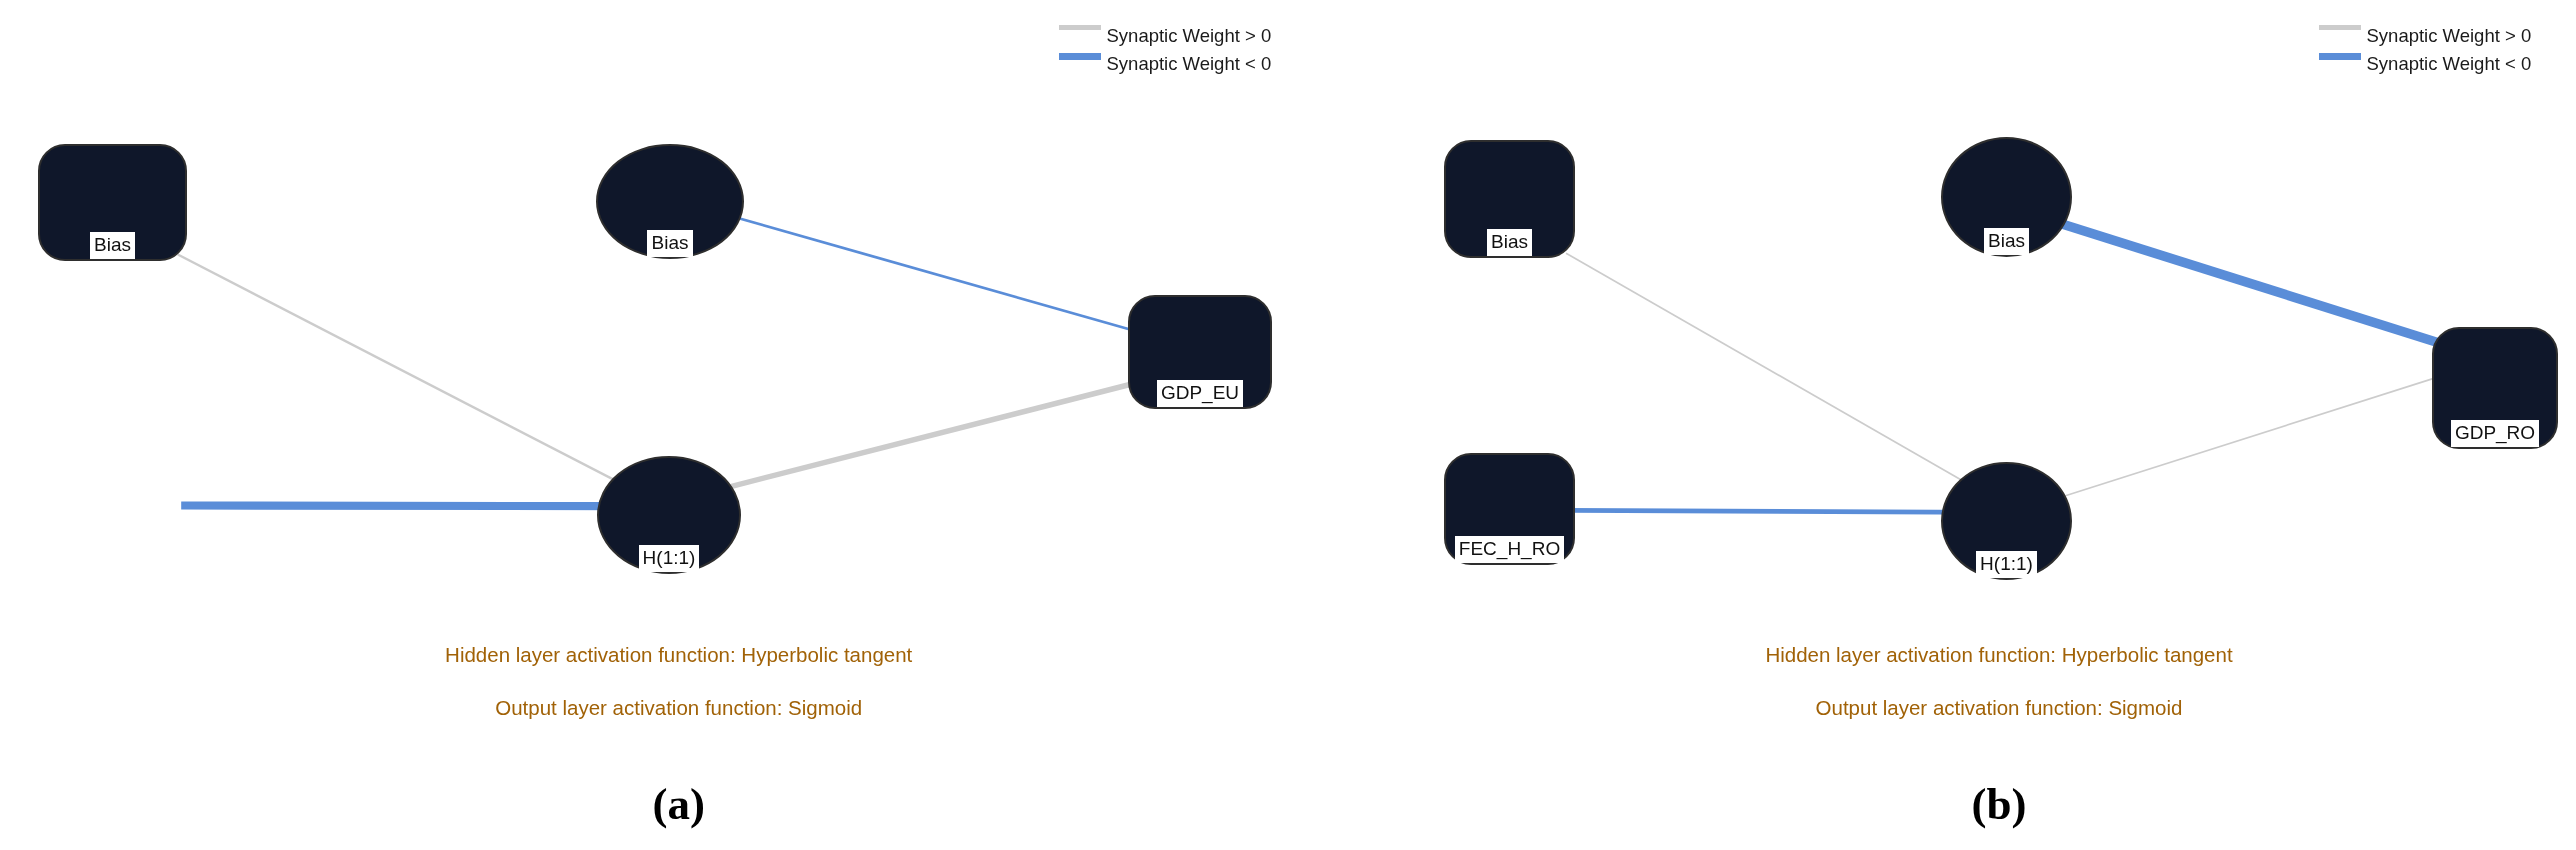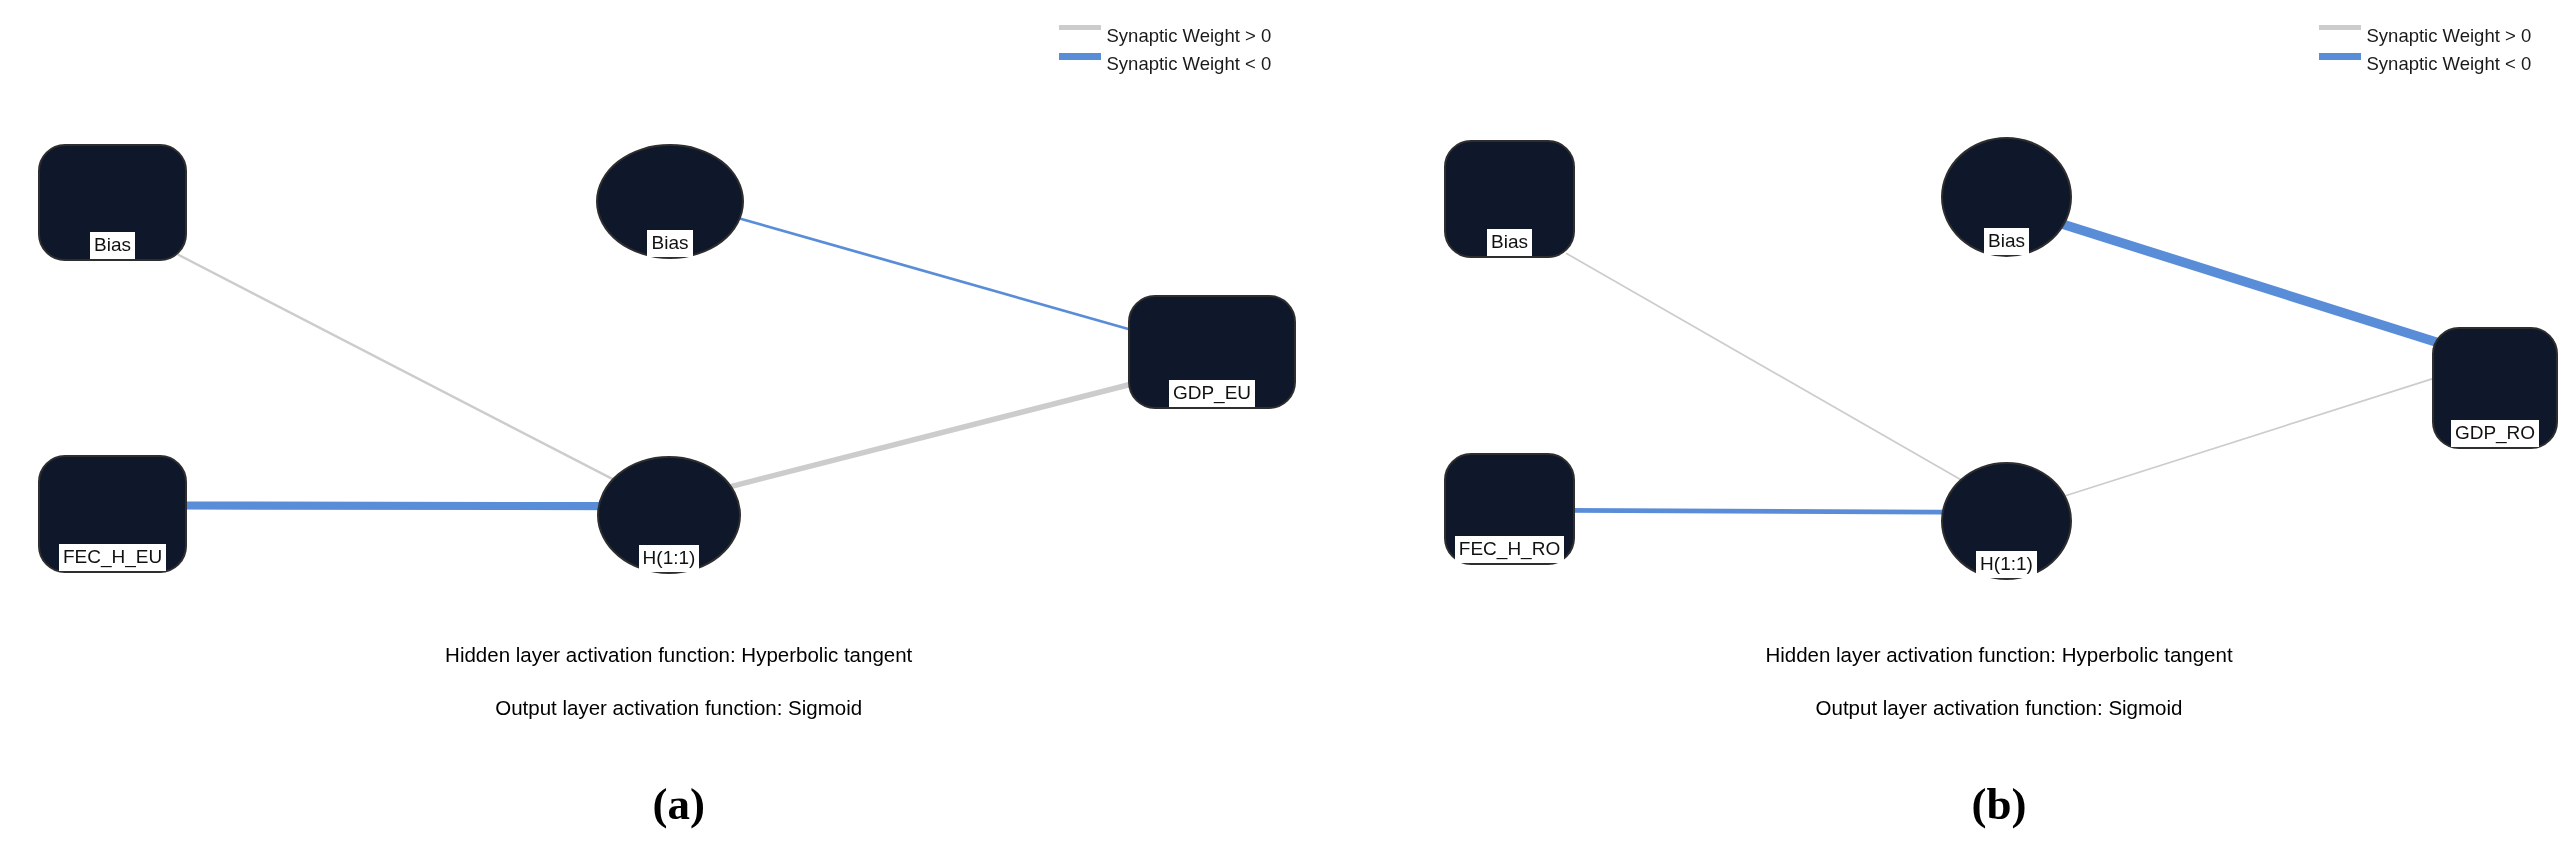--- a/index.html
+++ b/index.html
@@ -13,21 +13,21 @@
   .node-rect{border-radius:27px;}
   .node-ellipse{border-radius:50%;}
   .node-label{background:#ffffff;color:#111111;font-size:19px;line-height:1.15;
               padding:2.7px 4.1px;white-space:nowrap;}
   .legend{position:absolute;display:flex;flex-direction:column;gap:6.2px;}
   .legend-row{display:flex;align-items:flex-start;}
   .legend-swatch{width:42px;height:5.5px;margin-right:5.5px;flex:0 0 auto;}
   .legend-swatch.pos{background:#cccccc;height:5.5px;}
   .legend-swatch.neg{background:#5a8dd8;height:6.8px;}
   .legend-label{color:#1a1a1a;font-size:18.5px;white-space:nowrap;}
-  .footnote{position:absolute;text-align:center;color:#000000;font-size:20.5px;}
+  .footnote{position:absolute;text-align:center;color:#a16207;font-size:20.5px;}
   .caption{position:absolute;text-align:center;color:#000000;
            font-family:"Liberation Serif",serif;font-weight:bold;font-size:45px;}
 </style>
 </head>
 <body>
 
 <div id="figure">
 
   <svg id="edges" viewBox="0 0 3767 1244" xmlns="http://www.w3.org/2000/svg">
 
@@ -54,29 +54,26 @@
   </div>
 
   <div class="node node-rect" style="left:38px;top:144px;width:149px;height:117px;">
     <span class="node-label">Bias</span>
   </div>
 
   <div class="node node-ellipse" style="left:596px;top:144px;width:148px;height:115px;">
     <span class="node-label">Bias</span>
   </div>
 
-  <div class="node node-rect" style="left:38px;top:455px;width:149px;height:118px;">
-    <span class="node-label">FEC_H_EU</span>
-  </div>
 
   <div class="node node-ellipse" style="left:597px;top:456px;width:144px;height:118px;">
     <span class="node-label">H(1:1)</span>
   </div>
 
-  <div class="node node-rect" style="left:1128px;top:295px;width:168px;height:114px;">
+  <div class="node node-rect" style="left:1128px;top:295px;width:144px;height:114px;">
     <span class="node-label">GDP_EU</span>
   </div>
 
   <div class="footnote" style="left:13.7px;top:643px;width:1330px;">Hidden layer activation function: Hyperbolic tangent</div>
   <div class="footnote" style="left:13.7px;top:696px;width:1330px;">Output layer activation function: Sigmoid</div>
   <div class="caption" style="left:13.7px;top:778px;width:1330px;">(a)</div>
 
   <div class="legend" style="left:2319px;top:24.6px;">
     <div class="legend-row">
       <span class="legend-swatch pos"></span>

